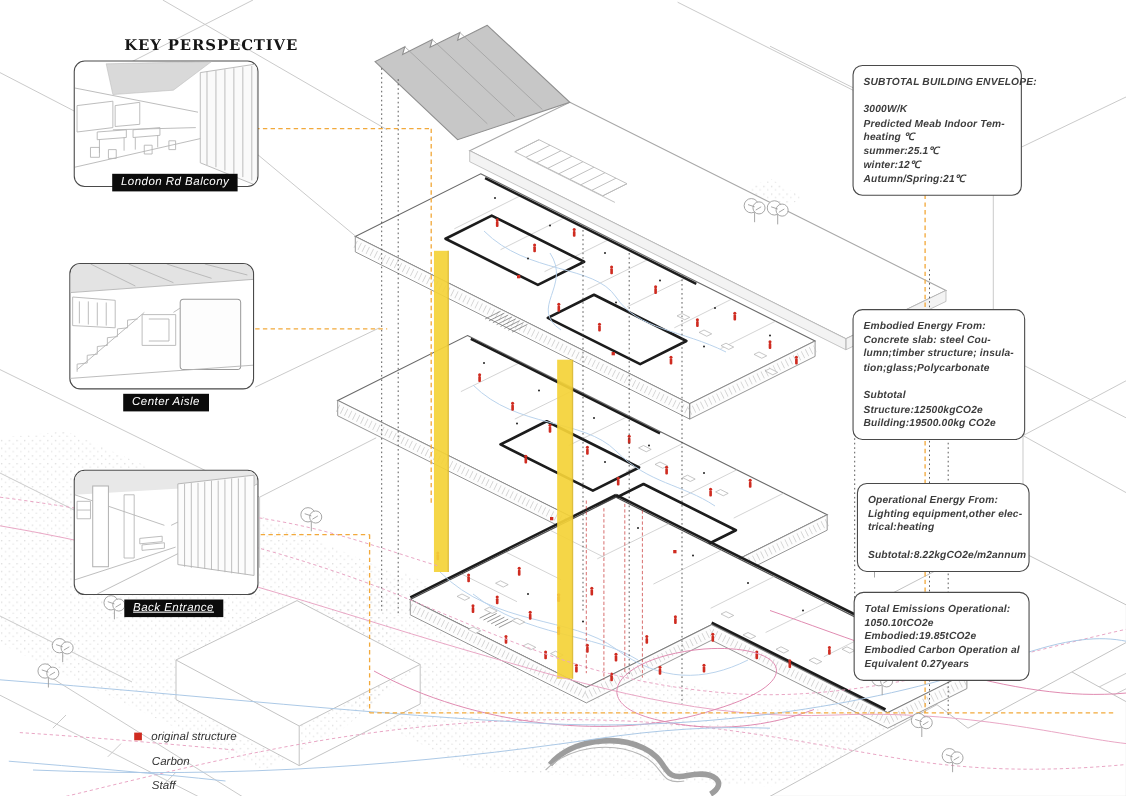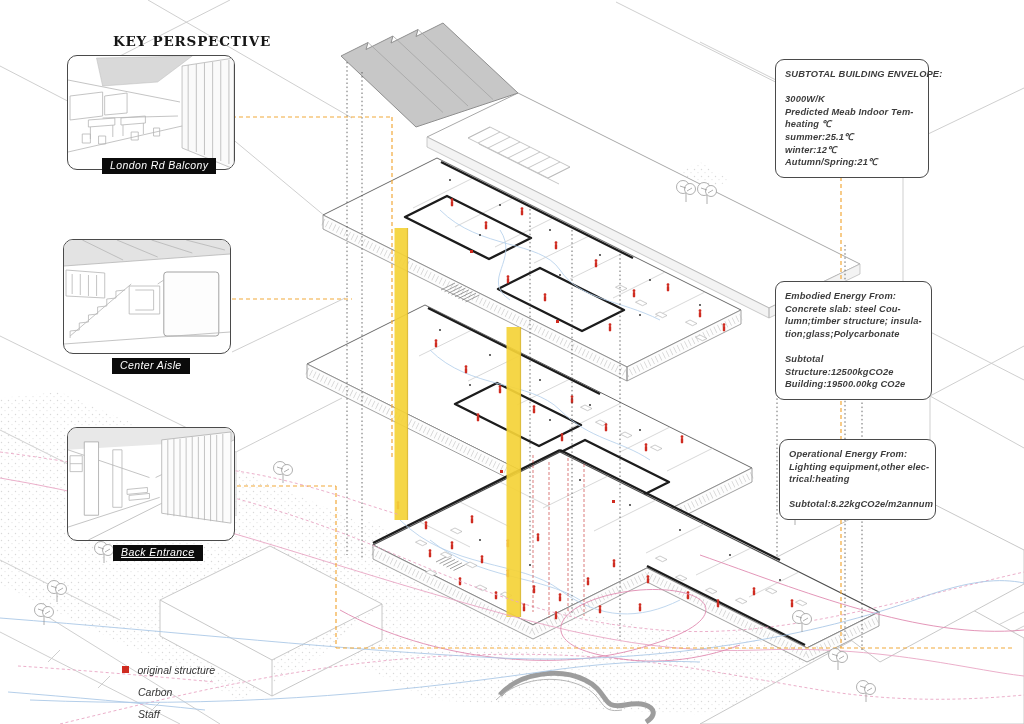--- a/index.html
+++ b/index.html
@@ -345,20 +345,27 @@
   </div>
 
   <div class="env-box" style="left:779px;top:439px;width:137px;">
     <div class="ln">Operational Energy From:</div>
     <div class="ln">Lighting equipment,other elec-</div>
     <div class="ln">trical:heating</div>
     <div class="ln"></div>
     <div class="ln">Subtotal:8.22kgCO2e/m2annum</div>
   </div>
 
+  <div class="env-box" style="left:776px;top:538px;width:140px;">
+    <div class="ln">Total Emissions Operational:</div>
+    <div class="ln">1050.10tCO2e</div>
+    <div class="ln">Embodied:19.85tCO2e</div>
+    <div class="ln">Embodied Carbon Operation al</div>
+    <div class="ln">Equivalent 0.27years</div>
+  </div>
 
 
   <div class="legend">
     <div class="row">
       <span class="sw"></span>
       <span>original structure</span>
     </div>
     <div class="row indent">
       <span>Carbon</span>
     </div>

